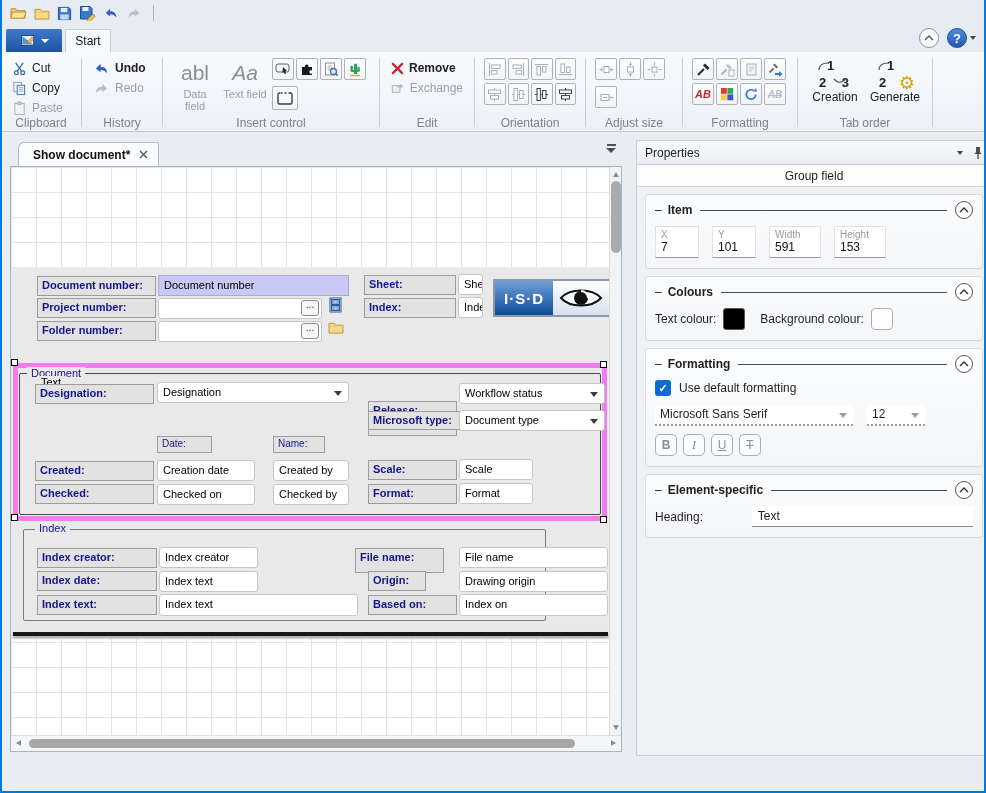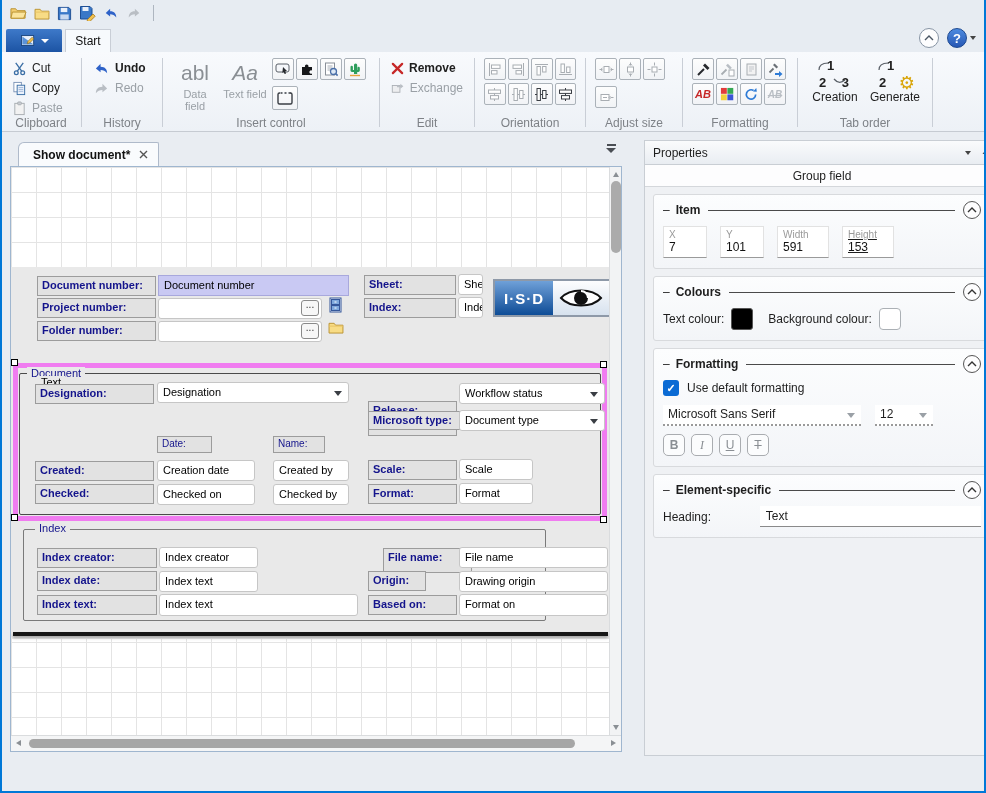--- a/index.html
+++ b/index.html
@@ -44,21 +44,21 @@
   .icon-btn { width:22px; height:22px; border:1px solid #ABB2B9; border-radius:2px;
     display:flex; align-items:center; justify-content:center; background:linear-gradient(#FDFDFD,#F1F3F6); }
   .icon-row { display:flex; gap:2px; }
   .tabord-btn { width:56px; text-align:center; font-size:12px; color:#1E1E1E; }
   .tabord-icon { position:relative; width:34px; height:32px; margin:0 auto; font-weight:bold; font-size:13px; color:#222; }
   .tabord-icon span { position:absolute; }
   .to-d1 { top:0; left:9px; } .to-d2 { bottom:0; left:1px; } .to-d3 { bottom:0; right:3px; }
   .to-gear { font-weight:normal; font-size:18px; color:#D9A50A; right:-3px; bottom:-4px; }
   .to-arc1 { position:absolute; left:-2px; top:2px; } .to-arc2 { position:absolute; right:6px; bottom:4px; }
   
-  #main { display:flex; padding:8px 16px 0 8px; gap:22px; height:630px; }
+  #main { display:flex; padding:8px 16px 0 8px; gap:14px; height:630px; }
   #canvas-col { width:612px; }
   #doc-tabbar { height:26px; position:relative; }
   #doc-tab { position:absolute; left:8px; bottom:0; height:24px; padding:0 10px 0 14px; background:#F9FBFD;
     border:1px solid #AFBACA; border-bottom:none; border-radius:6px 2px 0 0; display:flex; align-items:center; gap:9px;
     font-size:12px; font-weight:bold; color:#111; }
   #tabmenu { position:absolute; right:4px; top:4px; width:14px; height:12px; }
   #tabmenu .bar { width:9px; height:2px; background:#4A4E54; margin:0 auto; }
   #tabmenu .tri { width:0; height:0; margin:2px auto 0; border-left:5px solid transparent; border-right:5px solid transparent; border-top:5px solid #4A4E54; }
   #canvas-frame { position:relative; width:612px; height:586px; border:1px solid #9FB6CF; background:#fff; }
   #editor { position:absolute; left:0; top:0; width:598px; height:568px; overflow:hidden; background:#fff;
@@ -583,26 +583,26 @@
           <div class="gframe" style="left:12px;top:362px;width:523px;height:92px;"></div>
           <div class="glabel" style="left:24px;top:355px;">Index</div>
 
           <div class="mlabel" style="left:26px;top:381px;width:120px;height:20px;">Index creator:</div>
           <div class="mfield" style="left:148px;top:380px;width:99px;height:21px;">Index creator</div>
           <div class="mlabel" style="left:26px;top:404px;width:120px;height:20px;">Index date:</div>
           <div class="mfield" style="left:148px;top:404px;width:99px;height:21px;">Index text</div>
           <div class="mlabel" style="left:26px;top:428px;width:120px;height:20px;">Index text:</div>
           <div class="mfield" style="left:148px;top:427px;width:199px;height:22px;">Index text</div>
 
-          <div class="mlabel" style="left:372px;top:381px;width:89px;height:25px;">File name:</div>
+          <div class="mlabel" style="left:344px;top:381px;width:89px;height:25px;">File name:</div>
           <div class="mfield" style="left:448px;top:380px;width:149px;height:21px;">File name</div>
           <div class="mlabel" style="left:357px;top:404px;width:58px;height:20px;">Origin:</div>
           <div class="mfield" style="left:448px;top:404px;width:149px;height:21px;">Drawing origin</div>
           <div class="mlabel" style="left:357px;top:428px;width:89px;height:20px;">Based on:</div>
-          <div class="mfield" style="left:448px;top:427px;width:149px;height:22px;">Format on</div>
+          <div class="mfield" style="left:448px;top:427px;width:149px;height:22px;">Index on</div>
 
           <div class="blackline" style="left:2px;top:465px;width:595px;height:4px;"></div>
         </div>
 
         <div id="vscroll">
           <div class="scroll-arrow" style="left:3px;top:5px;border-left:3.5px solid transparent;border-right:3.5px solid transparent;border-bottom:5px solid #8A8F94;"></div>
           <div id="vthumb"></div>
           <div class="scroll-arrow" style="left:3px;bottom:5px;border-left:3.5px solid transparent;border-right:3.5px solid transparent;border-top:5px solid #8A8F94;"></div>
         </div>
 
@@ -644,21 +644,21 @@
             <div class="val">7</div>
           </div>
           <div class="ifield" style="width:44px;">
             <div class="lab">Y</div>
             <div class="val">101</div>
           </div>
           <div class="ifield" style="width:52px;">
             <div class="lab">Width</div>
             <div class="val">591</div>
           </div>
-          <div class="ifield" style="width:52px;text-decoration:underline;">
+          <div class="ifield" style="width:52px;">
             <div class="lab">Height</div>
             <div class="val">153</div>
           </div>
         </div>
       </div>
 
       <div class="card">
         <div class="card-head">
           <span class="dash">–</span>
           <span class="t">Colours</span>

